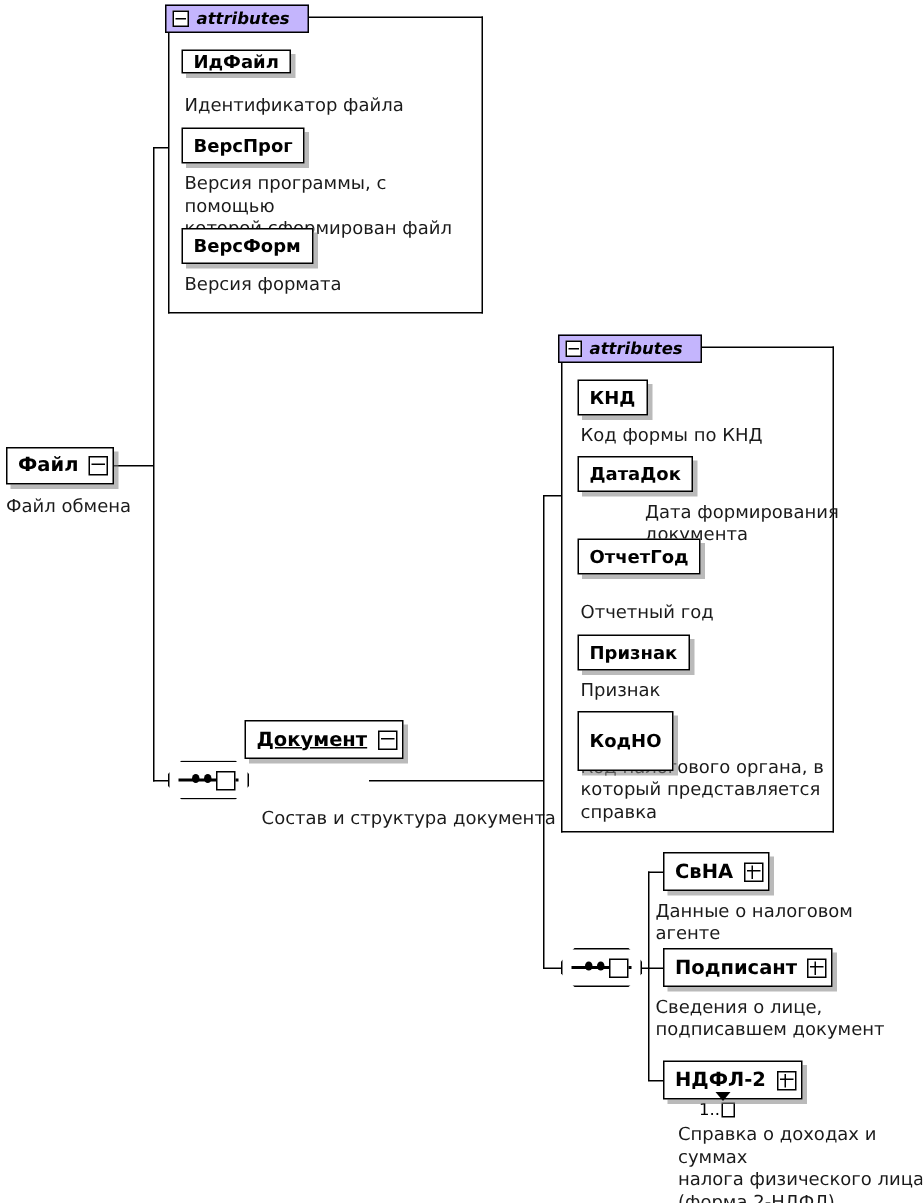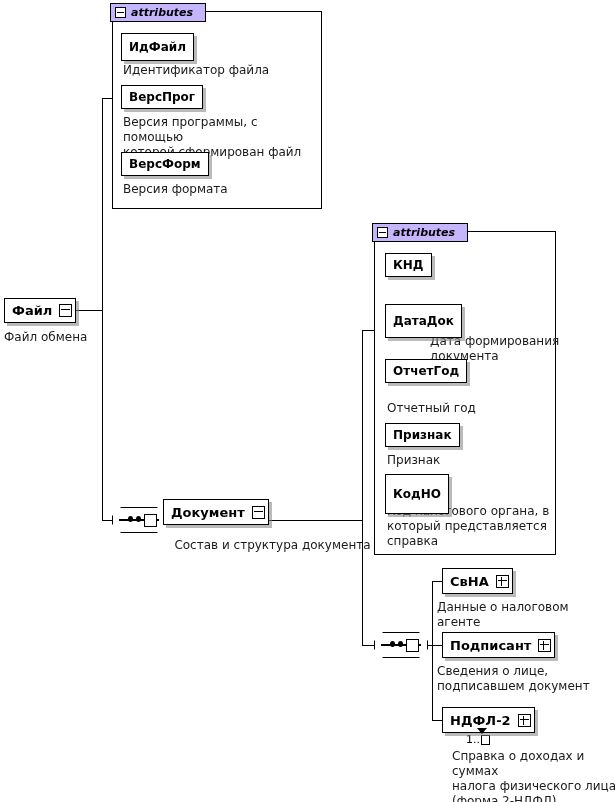--- a/index.html
+++ b/index.html
@@ -212,21 +212,21 @@
   <div class="line-h" style="left:102px; top:520px; width:10px;"></div>
 
   <div class="attr-panel" style="left:112px; top:11px; width:210px; height:198px;"></div>
   <div class="line-h" style="left:112px; top:11px; width:210px;"></div>
   <div class="attr-tab" style="left:110px; top:3px; width:96px;">
     <span class="tgl"></span>
     <span class="lbl">attributes</span>
   </div>
   <div class="tab-mask" style="left:112px; top:10px; width:94px;"></div>
 
-  <div class="node-box small" style="left:121px; top:33px; height:28px;">
+  <div class="node-box small" style="left:121px; top:33px; height:16px;">
     <span class="name">ИдФайл</span>
   </div>
   <div class="caption" style="left:123px; top:63px; width:190px;">Идентификатор файла</div>
 
   <div class="node-box small" style="left:121px; top:85px; height:24px;">
     <span class="name">ВерсПрог</span>
   </div>
   <div class="caption" style="left:123px; top:115px; width:196px;">Версия программы, с помощью
 которой сформирован файл</div>
 
@@ -240,21 +240,21 @@
     <div class="bar"></div>
     <div class="dots">
         <i></i>
         <i></i>
         <i></i>
       </div>
   </div>
   <div class="seq-stub" style="left:144px; top:514px;"></div>
   <div class="line-h" style="left:155px; top:520px; width:8px;"></div>
 
-  <div class="node-box" style="left:163px; top:499px; height:26px;">
+  <div class="node-box" style="left:163px; top:480px; height:26px;text-decoration:underline;">
     <span class="name">Документ</span>
     <span class="node-tgl"></span>
   </div>
   <div class="caption" style="left:165px; top:538px; width:215px;text-align:center;">Состав и структура документа</div>
 
   <div class="line-h" style="left:246px; top:520px; width:116px;"></div>
   <div class="line-v" style="left:362px; top:330px; height:316px;"></div>
   <div class="line-h" style="left:362px; top:330px; width:12px;"></div>
   <div class="line-h" style="left:362px; top:645px; width:12px;"></div>
 
@@ -262,22 +262,23 @@
   <div class="line-h" style="left:374px; top:231px; width:182px;"></div>
   <div class="attr-tab" style="left:372px; top:223px; width:96px;">
     <span class="tgl"></span>
     <span class="lbl">attributes</span>
   </div>
   <div class="tab-mask" style="left:374px; top:230px; width:94px;"></div>
 
   <div class="node-box small" style="left:385px; top:253px; height:24px;">
     <span class="name">КНД</span>
   </div>
-
-  <div class="node-box small" style="left:385px; top:304px; height:34px;">
+  <div class="caption" style="left:387px; top:283px; width:165px;">Код формы по КНД</div>
+
+  <div class="node-box small" style="left:385px; top:304px; height:24px;">
     <span class="name">ДатаДок</span>
   </div>
   <div class="caption" style="left:387px; top:334px; width:165px;margin-left:43px;">Дата формирования
 документа</div>
 
   <div class="node-box small" style="left:385px; top:359px; height:24px;">
     <span class="name">ОтчетГод</span>
   </div>
   <div class="caption" style="left:387px; top:401px; width:165px;">Отчетный год</div>
 

